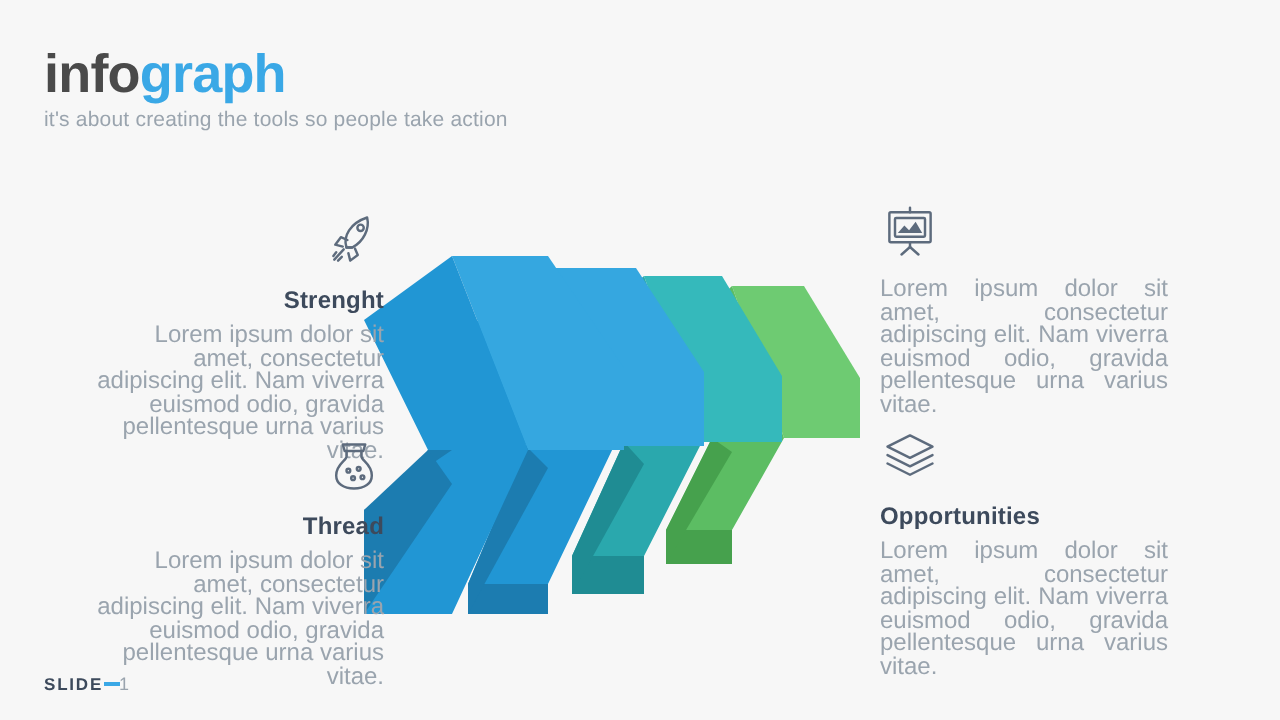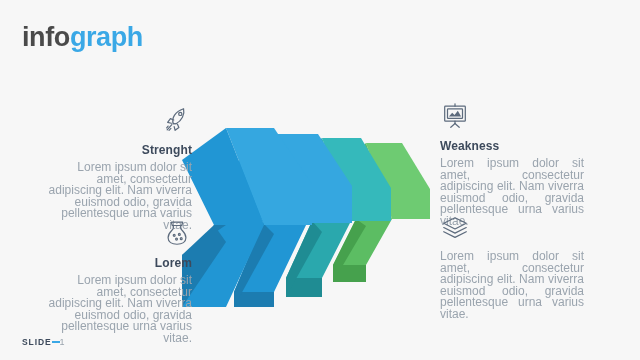--- a/index.html
+++ b/index.html
@@ -128,20 +128,21 @@
 </style>
 </head>
 <body>
 
 <div id="slide">
 
   <div id="header">
     <div id="logo">
       <span class="logo-info">info</span><span class="logo-graph">graph</span>
     </div>
+    <div id="tagline">it's about creating the tools so people take action</div>
   </div>
 
   <div id="arrow-graphic">
     <svg viewBox="0 0 260 185" xmlns="http://www.w3.org/2000/svg">
 
       <g>
         <polygon points="196,21 232,21 260,67 260,97 222,97" fill="#6ecb72"></polygon>
         <polygon points="196,21 222,97 196,143 163,143 186,97 163,52" fill="#5cbd63"></polygon>
         <polygon points="163,143 196,143 196,160 163,160" fill="#46a14d"></polygon>
         <polygon points="186,97 163,143 163,160 196,104" fill="#46a14d"></polygon>
@@ -192,48 +193,48 @@
     <div class="block-icon">
       <svg viewBox="0 0 32 32" fill="none" stroke="#5d6b7d" stroke-width="1.3" stroke-linecap="round" stroke-linejoin="round">
         <path d="M10 4.5 L22 4.5 L21 8 L11 8 Z"></path>
         <path d="M12 8 L12 11 C12 13 6.5 15 6.5 21 C6.5 25.5 10.5 28 16 28 C21.5 28 25.5 25.5 25.5 21 C25.5 15 20 13 20 11 L20 8"></path>
         <circle cx="13" cy="18.5" r="1"></circle>
         <circle cx="18.5" cy="17.5" r="1"></circle>
         <circle cx="15.5" cy="22.5" r="1"></circle>
         <circle cx="20.5" cy="22" r="1"></circle>
       </svg>
     </div>
-    <div class="block-title">Lorem</div>
+    <div class="block-title">Thread</div>
     <div class="block-body">Lorem ipsum dolor sit amet, consectetur adipiscing elit. Nam viverra euismod odio, gravida pellentesque urna varius vitae.</div>
   </div>
 
   <div class="block block-right" id="block-weakness">
     <div class="block-icon">
       <svg viewBox="0 0 32 32" fill="none" stroke="#5d6b7d" stroke-width="1.3" stroke-linecap="round" stroke-linejoin="round">
         <path d="M16 3 L16 5.5"></path>
         <rect x="5" y="5.5" width="22" height="16" rx="0.8"></rect>
         <rect x="8" y="8.5" width="16" height="10" rx="0.6"></rect>
         <path d="M9.5 16.5 L13 12.5 L15.5 15 L19 10.5 L22.5 16.5 Z" fill="#5d6b7d" stroke="none"></path>
         <path d="M16 21.5 L16 24"></path>
         <path d="M16 24 L11.5 28"></path>
         <path d="M16 24 L20.5 28"></path>
       </svg>
     </div>
-    <div class="block-title">Weakness</div>
     <div class="block-body">Lorem ipsum dolor sit amet, consectetur adipiscing elit. Nam viverra euismod odio, gravida pellentesque urna varius vitae.</div>
   </div>
 
   <div class="block block-right" id="block-opportunities">
     <div class="block-icon">
       <svg viewBox="0 0 32 32" fill="none" stroke="#5d6b7d" stroke-width="1.3" stroke-linecap="round" stroke-linejoin="round">
         <path d="M16 5 L28 11 L16 17 L4 11 Z"></path>
         <path d="M4 15.5 L16 21.5 L28 15.5"></path>
         <path d="M4 20 L16 26 L28 20"></path>
       </svg>
     </div>
+    <div class="block-title">Opportunities</div>
     <div class="block-body">Lorem ipsum dolor sit amet, consectetur adipiscing elit. Nam viverra euismod odio, gravida pellentesque urna varius vitae.</div>
   </div>
 
   <div id="footer">
     <span id="footer-label">SLIDE</span>
     <span id="footer-dash"></span>
     <span id="footer-number">1</span>
   </div>
 
 </div>

